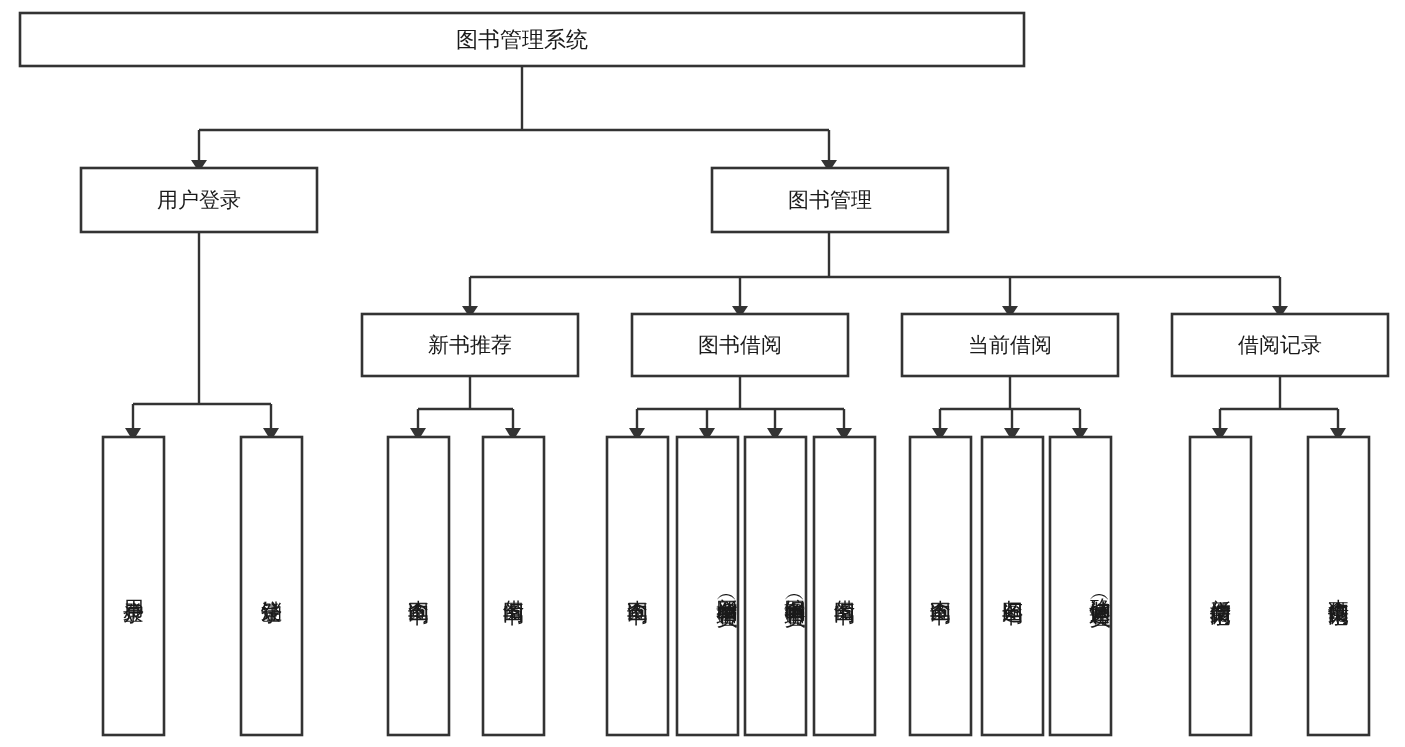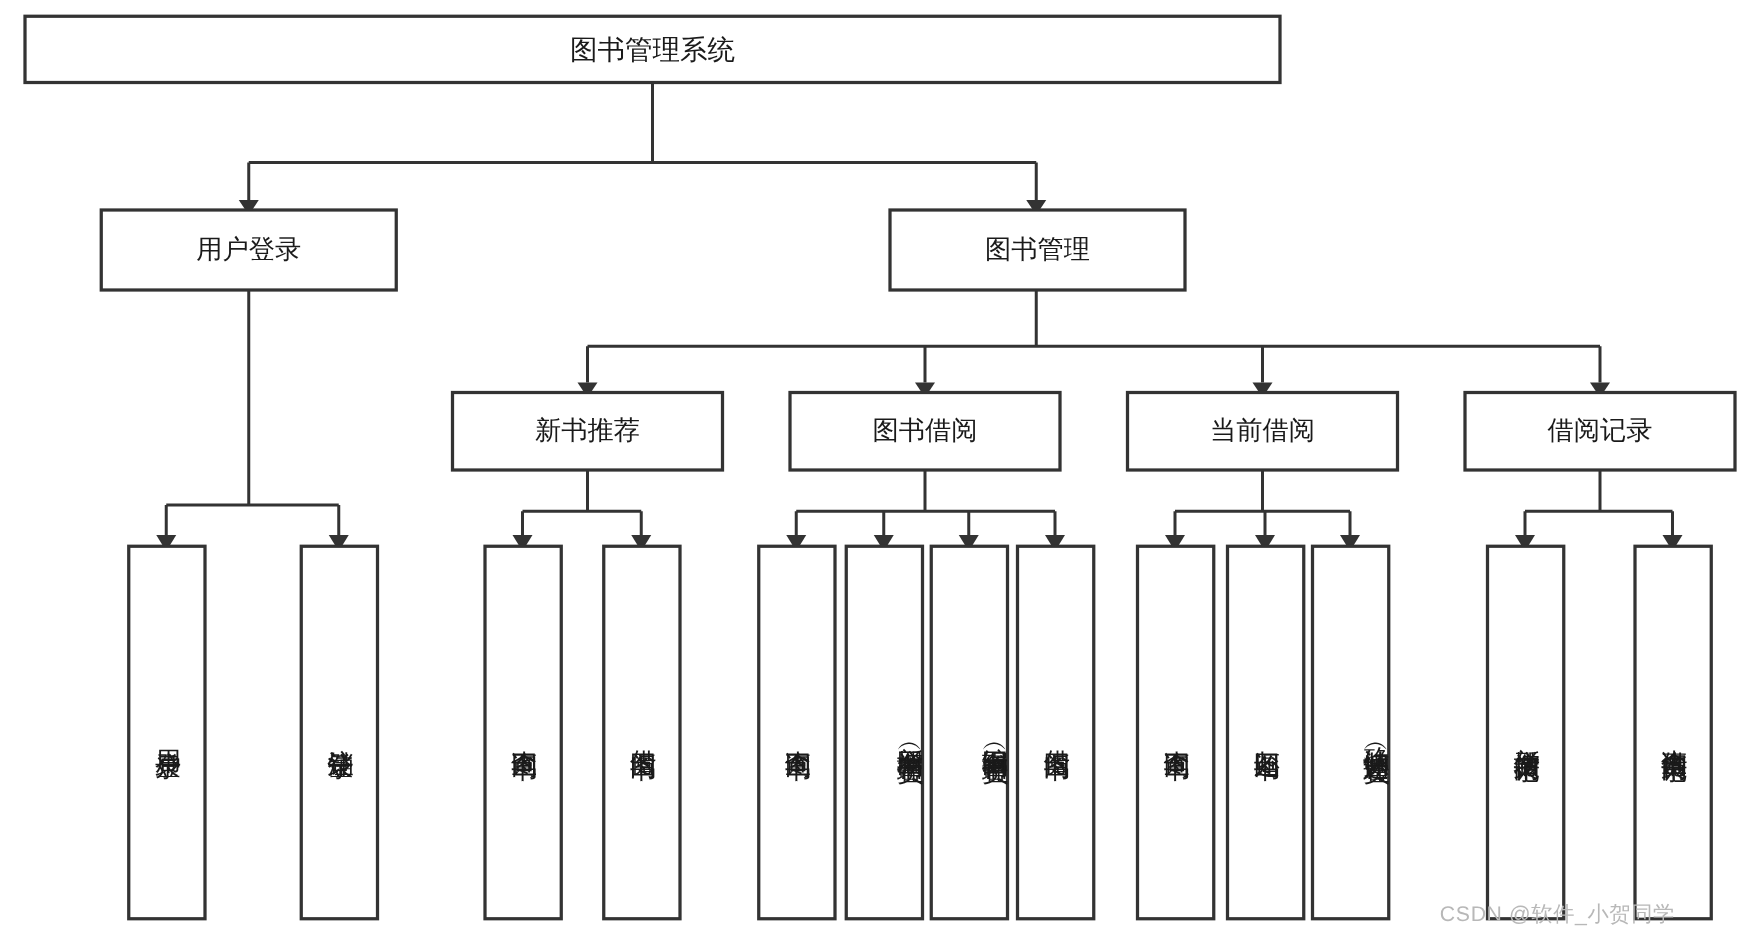--- a/index.html
+++ b/index.html
@@ -202,15 +202,14 @@
   <div class="leaf-label centered" style="left:607px; top:437px; width:61px; height:298px;">查询图书</div>
   <div class="leaf-label" style="left:677px; top:444px; width:61px; height:288px;">新增图书（管理员）</div>
   <div class="leaf-label" style="left:745px; top:444px; width:61px; height:288px;">编辑图书（管理员）</div>
   <div class="leaf-label centered" style="left:814px; top:437px; width:61px; height:298px;">借阅图书</div>
   <div class="leaf-label centered" style="left:910px; top:437px; width:61px; height:298px;">查询图书</div>
   <div class="leaf-label centered" style="left:982px; top:437px; width:61px; height:298px;">归还图书</div>
   <div class="leaf-label" style="left:1050px; top:444px; width:61px; height:288px;">确认归还（管理员）</div>
   <div class="leaf-label centered" style="left:1190px; top:437px; width:61px; height:298px;">新增借阅记录</div>
   <div class="leaf-label centered" style="left:1308px; top:437px; width:61px; height:298px;">查询借阅记录</div>
 
-  <div class="watermark">CSDN @软件_小贺同学</div>
 
 </div>
 
 </body></html>

